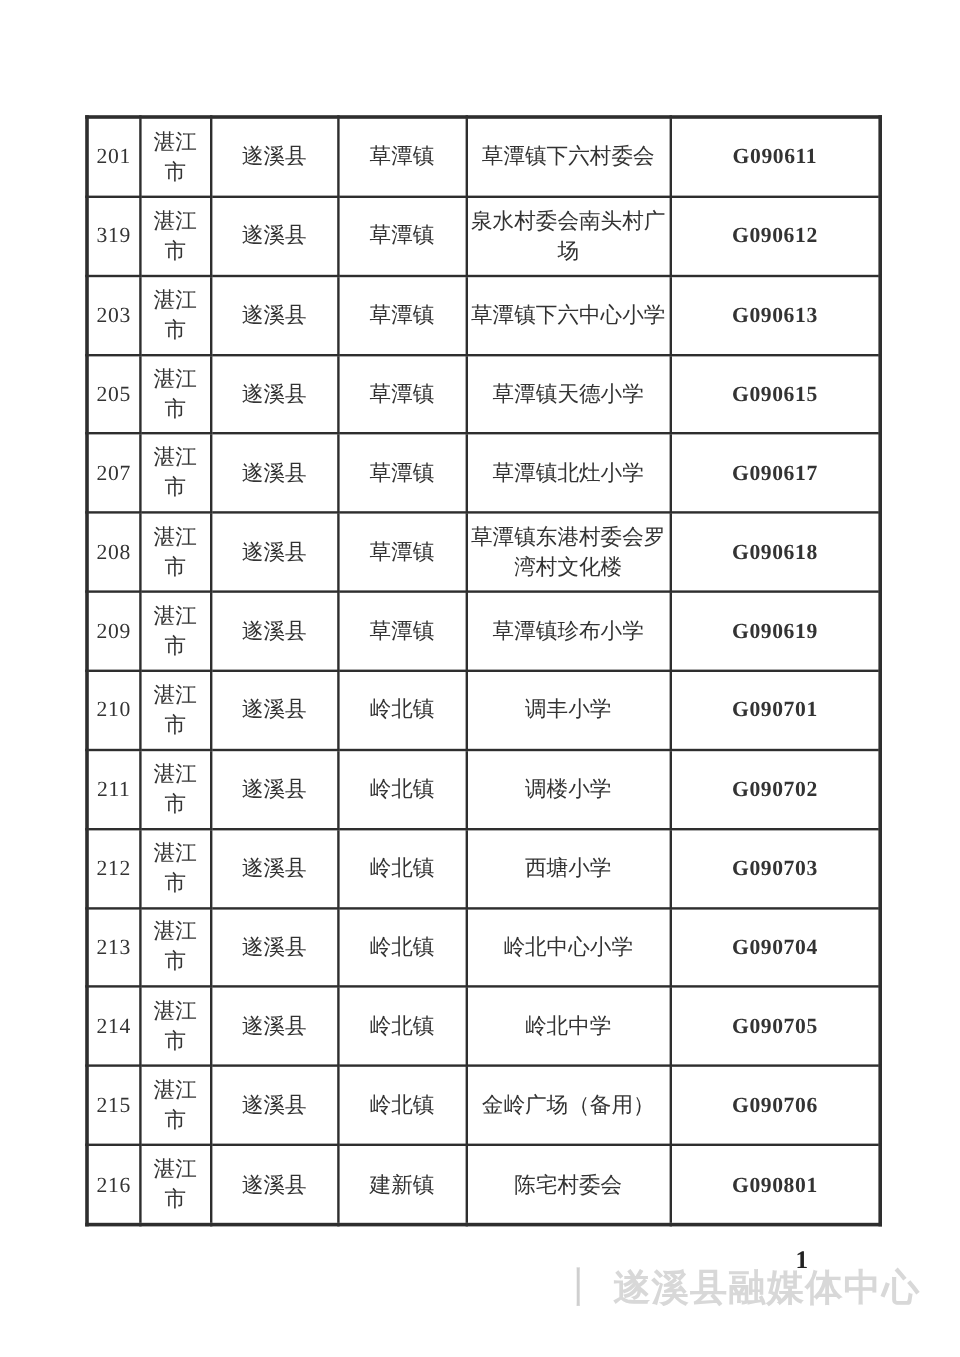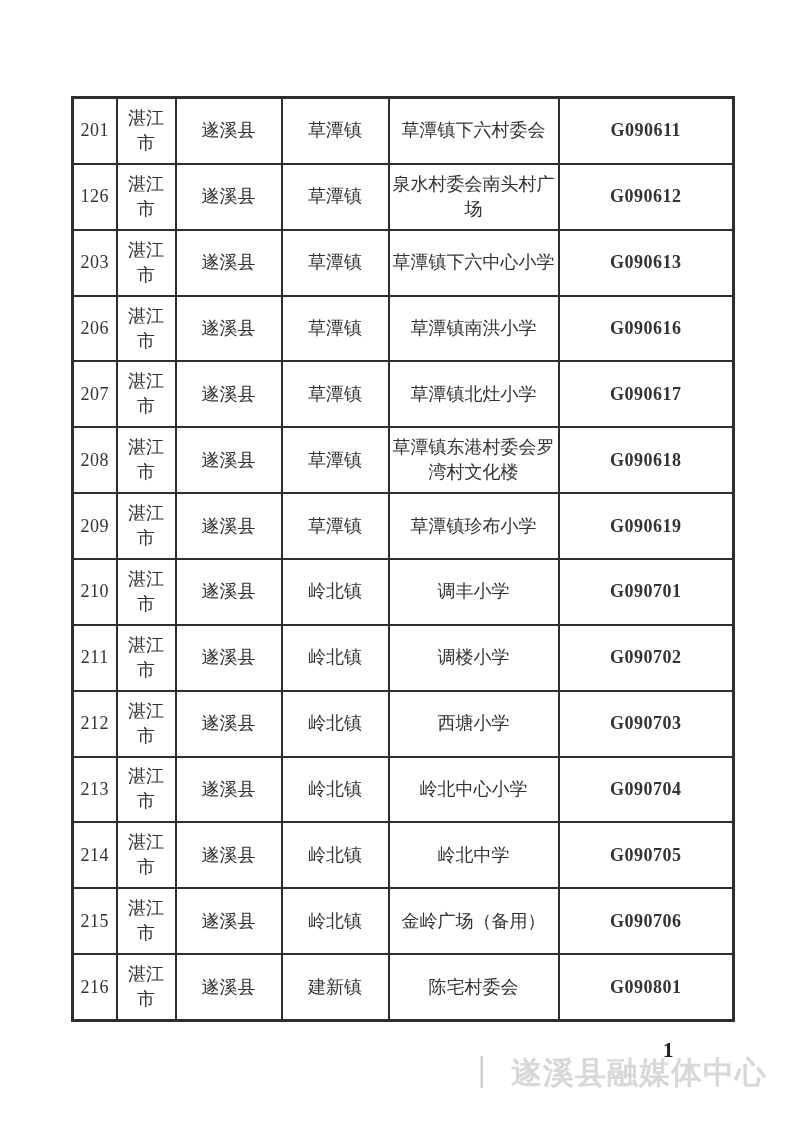--- a/index.html
+++ b/index.html
@@ -86,47 +86,47 @@
   <tr>
     <td class="c-seq">201</td>
     <td class="c-city">湛江市</td>
     <td class="c-county">遂溪县</td>
     <td class="c-town">草潭镇</td>
     <td class="c-loc">草潭镇下六村委会</td>
     <td class="c-code">G090611</td>
   </tr>
 
   <tr>
-    <td class="c-seq">126</td>
+    <td class="c-seq">319</td>
     <td class="c-city">湛江市</td>
     <td class="c-county">遂溪县</td>
     <td class="c-town">草潭镇</td>
     <td class="c-loc">泉水村委会南头村广场</td>
     <td class="c-code">G090612</td>
   </tr>
 
   <tr>
     <td class="c-seq">203</td>
     <td class="c-city">湛江市</td>
     <td class="c-county">遂溪县</td>
     <td class="c-town">草潭镇</td>
     <td class="c-loc">草潭镇下六中心小学</td>
     <td class="c-code">G090613</td>
   </tr>
 
 
-
-  <tr>
-    <td class="c-seq">206</td>
-    <td class="c-city">湛江市</td>
-    <td class="c-county">遂溪县</td>
-    <td class="c-town">草潭镇</td>
-    <td class="c-loc">草潭镇南洪小学</td>
-    <td class="c-code">G090616</td>
-  </tr>
+  <tr>
+    <td class="c-seq">205</td>
+    <td class="c-city">湛江市</td>
+    <td class="c-county">遂溪县</td>
+    <td class="c-town">草潭镇</td>
+    <td class="c-loc">草潭镇天德小学</td>
+    <td class="c-code">G090615</td>
+  </tr>
+
 
   <tr>
     <td class="c-seq">207</td>
     <td class="c-city">湛江市</td>
     <td class="c-county">遂溪县</td>
     <td class="c-town">草潭镇</td>
     <td class="c-loc">草潭镇北灶小学</td>
     <td class="c-code">G090617</td>
   </tr>
 

